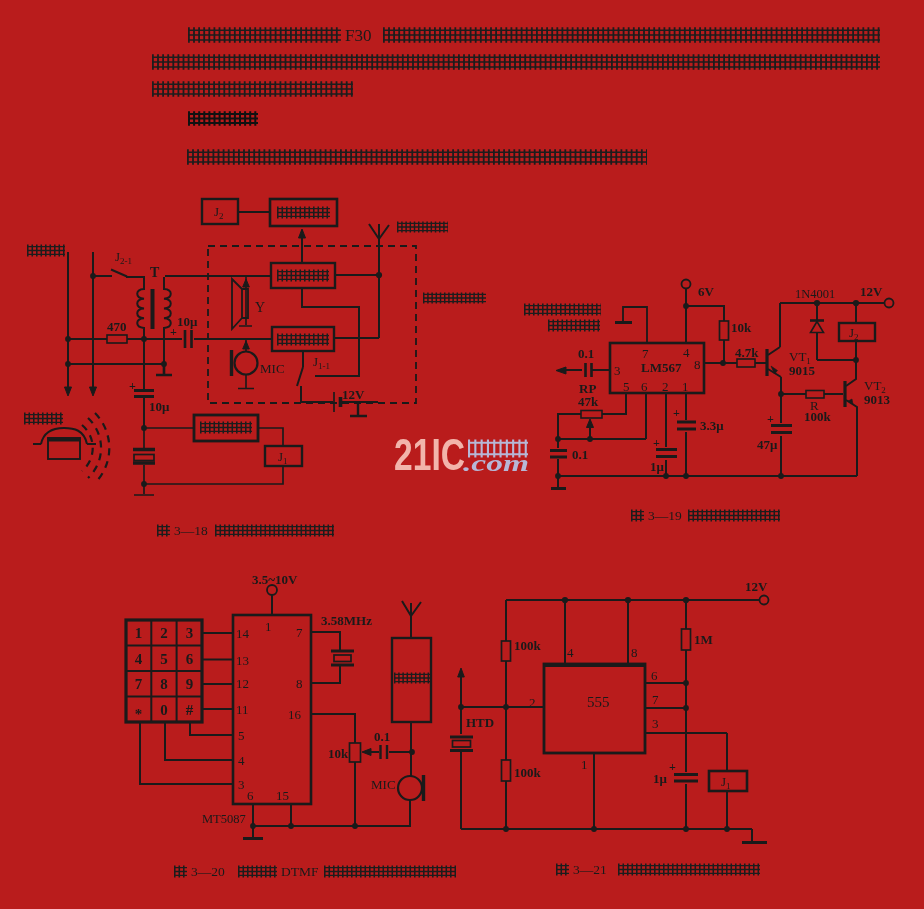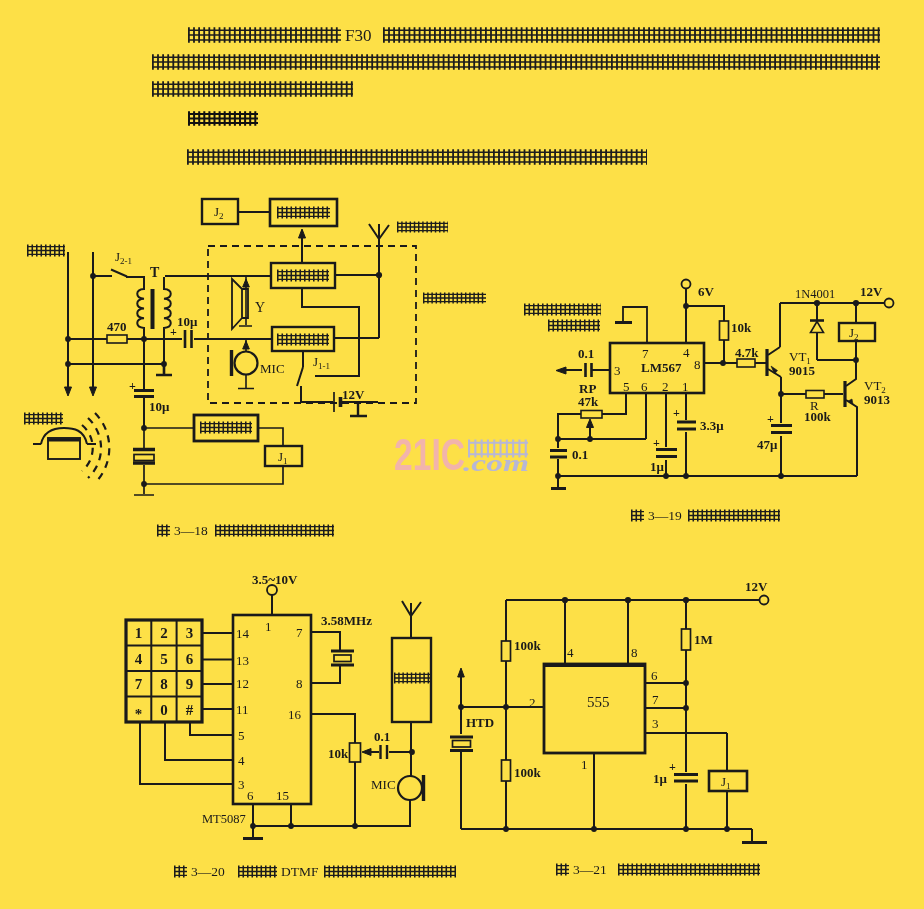--- a/index.html
+++ b/index.html
@@ -1,15 +1,15 @@
 <!DOCTYPE html>
 <html><head><meta charset="utf-8">
 <style>
 html,body{margin:0;padding:0;background:#fff}
-#page{position:relative;width:924px;height:909px;background:#fde047;overflow:hidden}
+#page{position:relative;width:924px;height:909px;background:#b91c1c;overflow:hidden}
 </style></head><body>
 <div id="page">
 <svg width="924" height="909" viewBox="0 0 924 909" font-family="Liberation Serif, serif" fill="#1a1a1a">
 <defs>
 </defs>
 <g id="toptext">
  <path d="M188.0,35.0 H341.0" stroke="#1d1d1d" stroke-width="15.6" stroke-dasharray="1.8 3.3" fill="none"></path>
         <path d="M188.0,30.2 H341.0 M188.0,39.9 H341.0 M188.0,35.05 H341.0" stroke="#1d1d1d" stroke-width="1.5" fill="none"></path>
  <text x="345" y="41" font-size="17">F30</text>
  <path d="M383.0,35.0 H880.0" stroke="#1d1d1d" stroke-width="15.6" stroke-dasharray="1.8 3.3" fill="none"></path>

